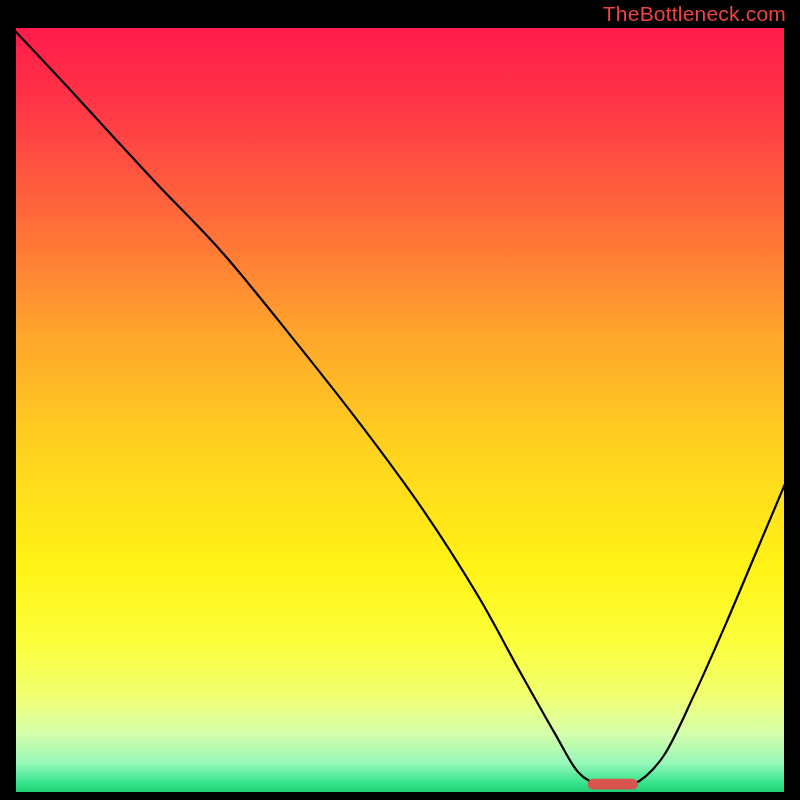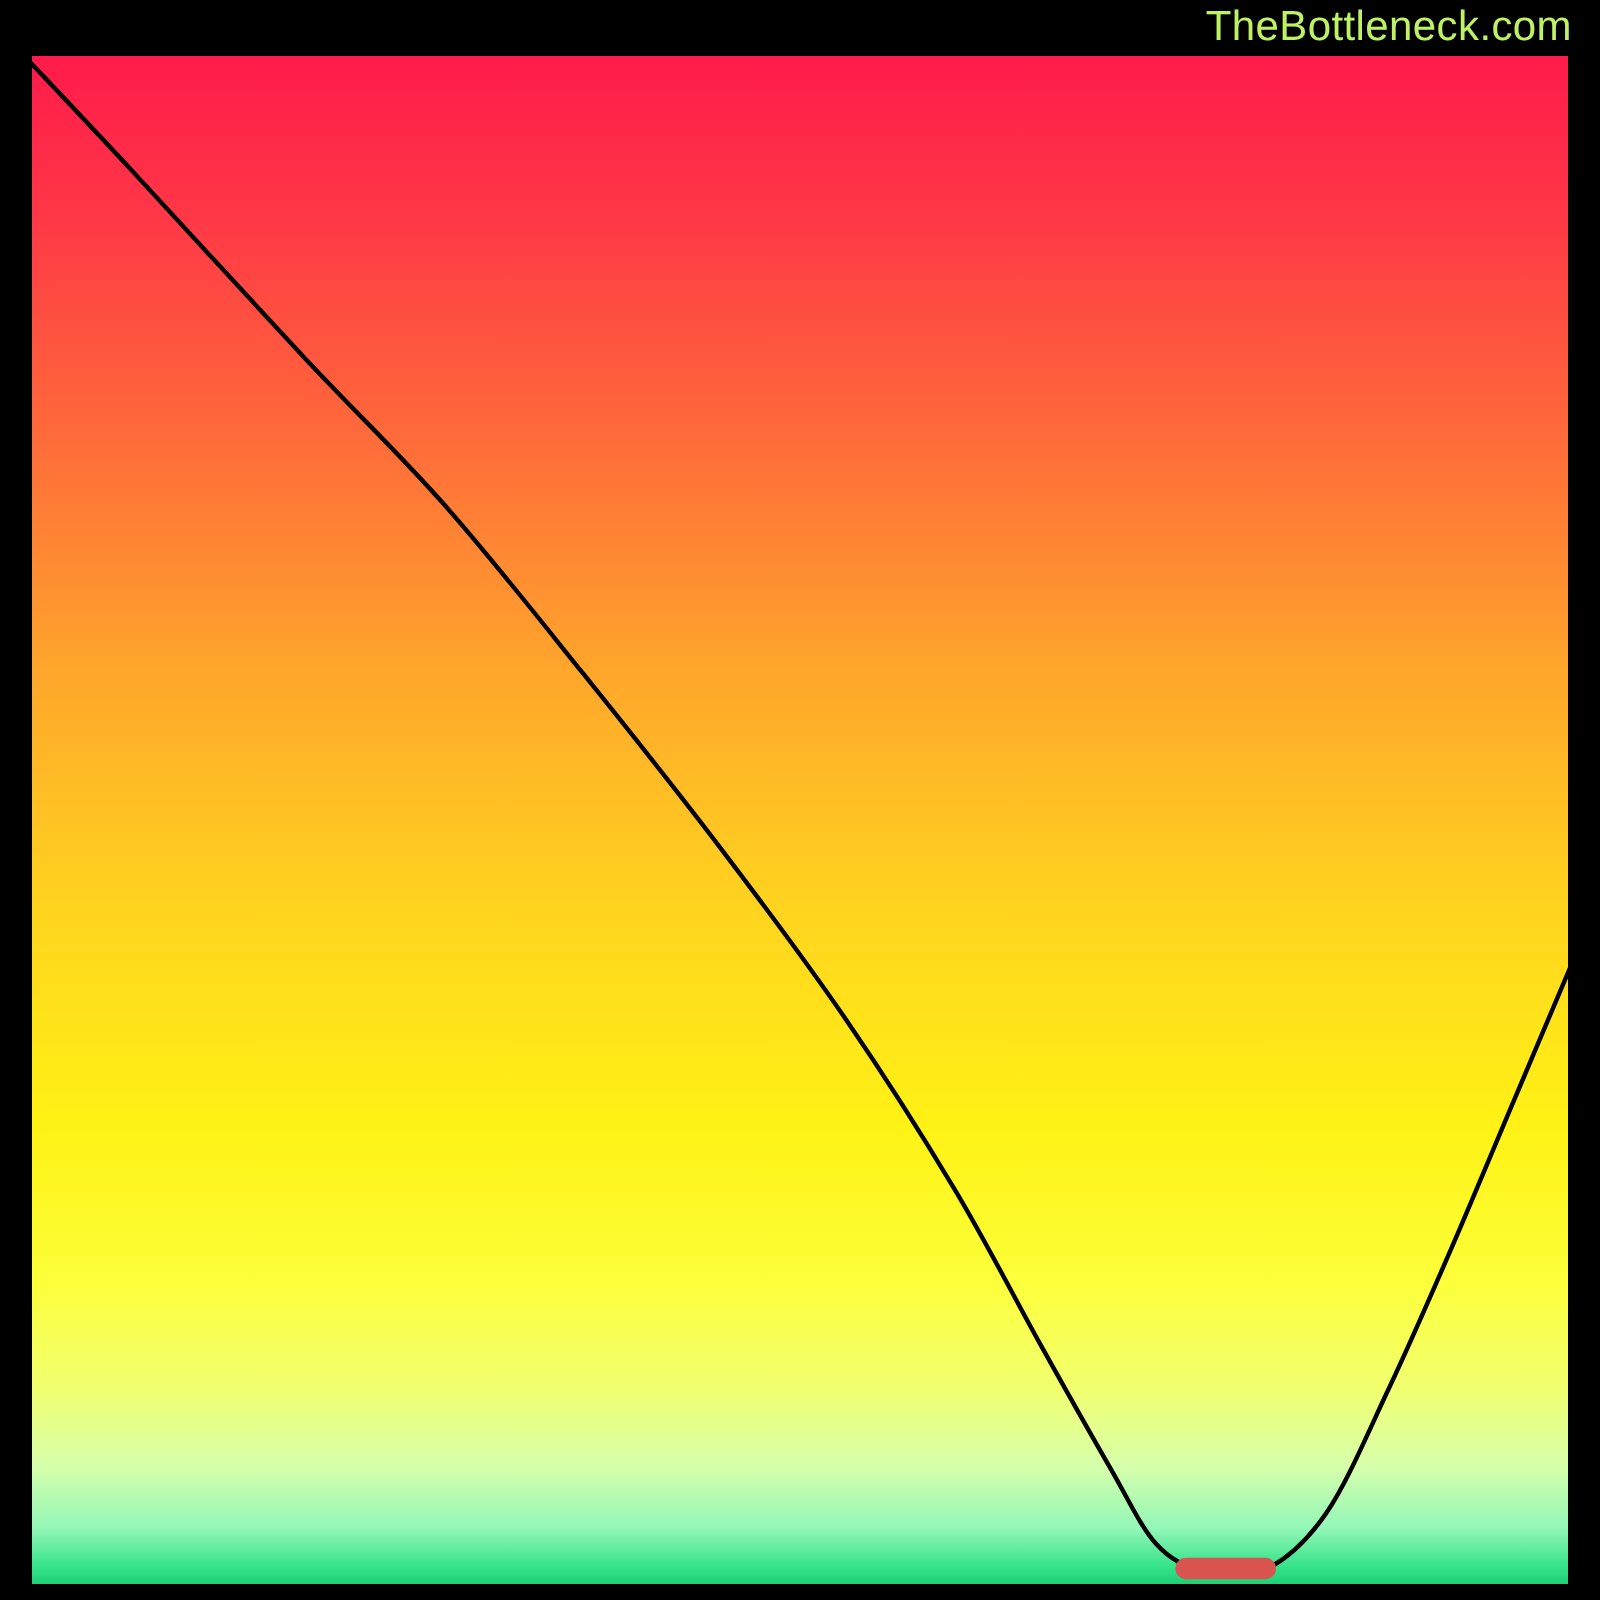--- a/index.html
+++ b/index.html
@@ -23,21 +23,21 @@
     position: absolute;
     left: 0;
     top: 0;
     width: 774px;
     height: 770px;
   }
   .watermark {
     position: absolute;
     top: 2px;
     right: 14px;
-    color: #bef264;
+    color: #ef4444;
     font-size: 21px;
     font-weight: 500;
     letter-spacing: 0.2px;
   }
   svg { display: block; }
 </style>
 </head>
 <body>
 
 <div class="watermark">TheBottleneck.com</div>

